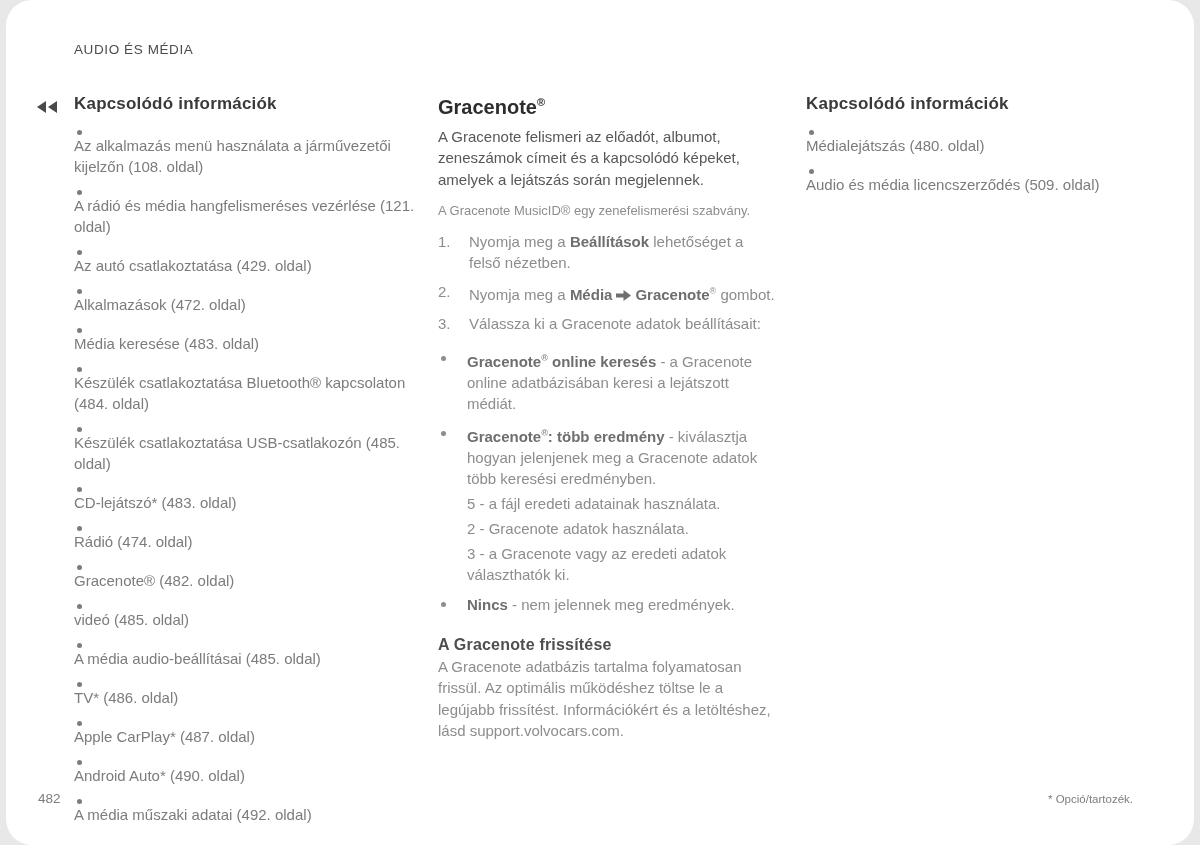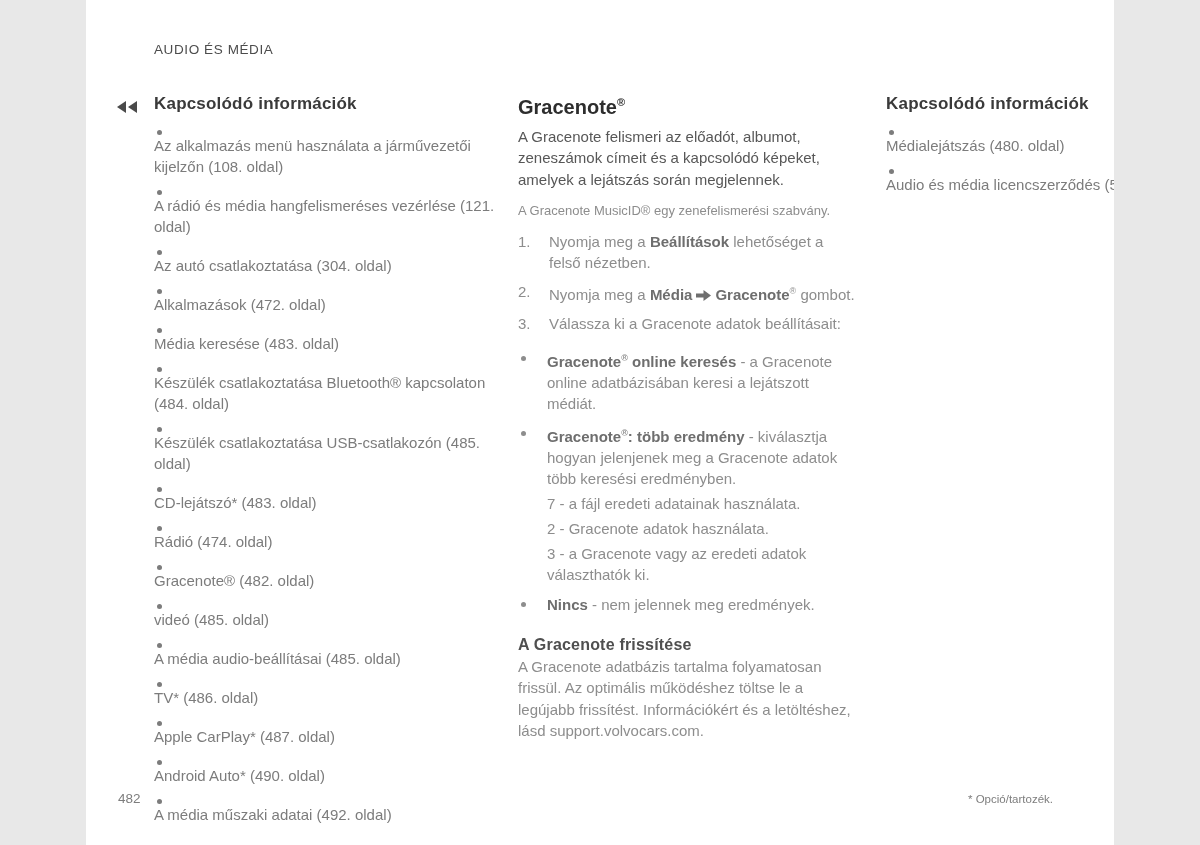--- a/index.html
+++ b/index.html
@@ -1,20 +1,20 @@
 <!DOCTYPE html>
 <html><head>
 <meta charset="utf-8">
 <style>
   * { margin:0; padding:0; box-sizing:border-box; }
   html,body { background:#e8e8e8; }
   body { font-family:"Liberation Sans","DejaVu Sans",sans-serif; }
   .sheet {
-    position:relative; width:1028px; height:845px;
-    background:#ffffff; overflow:hidden; margin:0 auto;
+    position:relative; width:1188px; height:845px;
+    background:#ffffff; overflow:hidden; margin:0 auto;border-radius:26px;
   }
   .page-header {
     position:absolute; left:68px; top:42px;
     font-size:13.5px; letter-spacing:0.6px; color:#4c4c4c;
   }
   
   .col { position:absolute; top:90px; }
   .col-left  { left:68px;  width:344px; }
   .col-mid   { left:432px; width:338px; }
   .col-right { left:800px; width:352px; }
@@ -93,21 +93,21 @@
       <li class="ref-item">
           <span class="dot"></span>
           <span class="ref-text">Az alkalmazás menü használata a járművezetői kijelzőn (108. oldal)</span>
         </li>
       <li class="ref-item">
           <span class="dot"></span>
           <span class="ref-text">A rádió és média hangfelismeréses vezérlése (121. oldal)</span>
         </li>
       <li class="ref-item">
           <span class="dot"></span>
-          <span class="ref-text">Az autó csatlakoztatása (304. oldal)</span>
+          <span class="ref-text">Az autó csatlakoztatása (429. oldal)</span>
         </li>
       <li class="ref-item">
           <span class="dot"></span>
           <span class="ref-text">Alkalmazások (472. oldal)</span>
         </li>
       <li class="ref-item">
           <span class="dot"></span>
           <span class="ref-text">Média keresése (483. oldal)</span>
         </li>
       <li class="ref-item">
@@ -185,21 +185,21 @@
       <li class="opt">
         <span class="dot"></span>
         <div class="opt-body">
           <p><span class="b">Gracenote</span><sup class="reg b">®</sup><span class="b"> online keresés</span><span> - a Gracenote online adatbázisában keresi a lejátszott médiát.</span></p>
         </div>
       </li>
       <li class="opt">
         <span class="dot"></span>
         <div class="opt-body">
           <p><span class="b">Gracenote</span><sup class="reg b">®</sup><span class="b">: több eredmény</span><span> - kiválasztja hogyan jelenjenek meg a Gracenote adatok több keresési eredményben.</span></p>
-          <p class="sub-line">7 - a fájl eredeti adatainak használata.</p>
+          <p class="sub-line">5 - a fájl eredeti adatainak használata.</p>
           <p class="sub-line">2 - Gracenote adatok használata.</p>
           <p class="sub-line">3 - a Gracenote vagy az eredeti adatok választhatók ki.</p>
         </div>
       </li>
       <li class="opt">
         <span class="dot"></span>
         <div class="opt-body">
           <p><span class="b">Nincs</span><span> - nem jelennek meg eredmények.</span></p>
         </div>
       </li>

